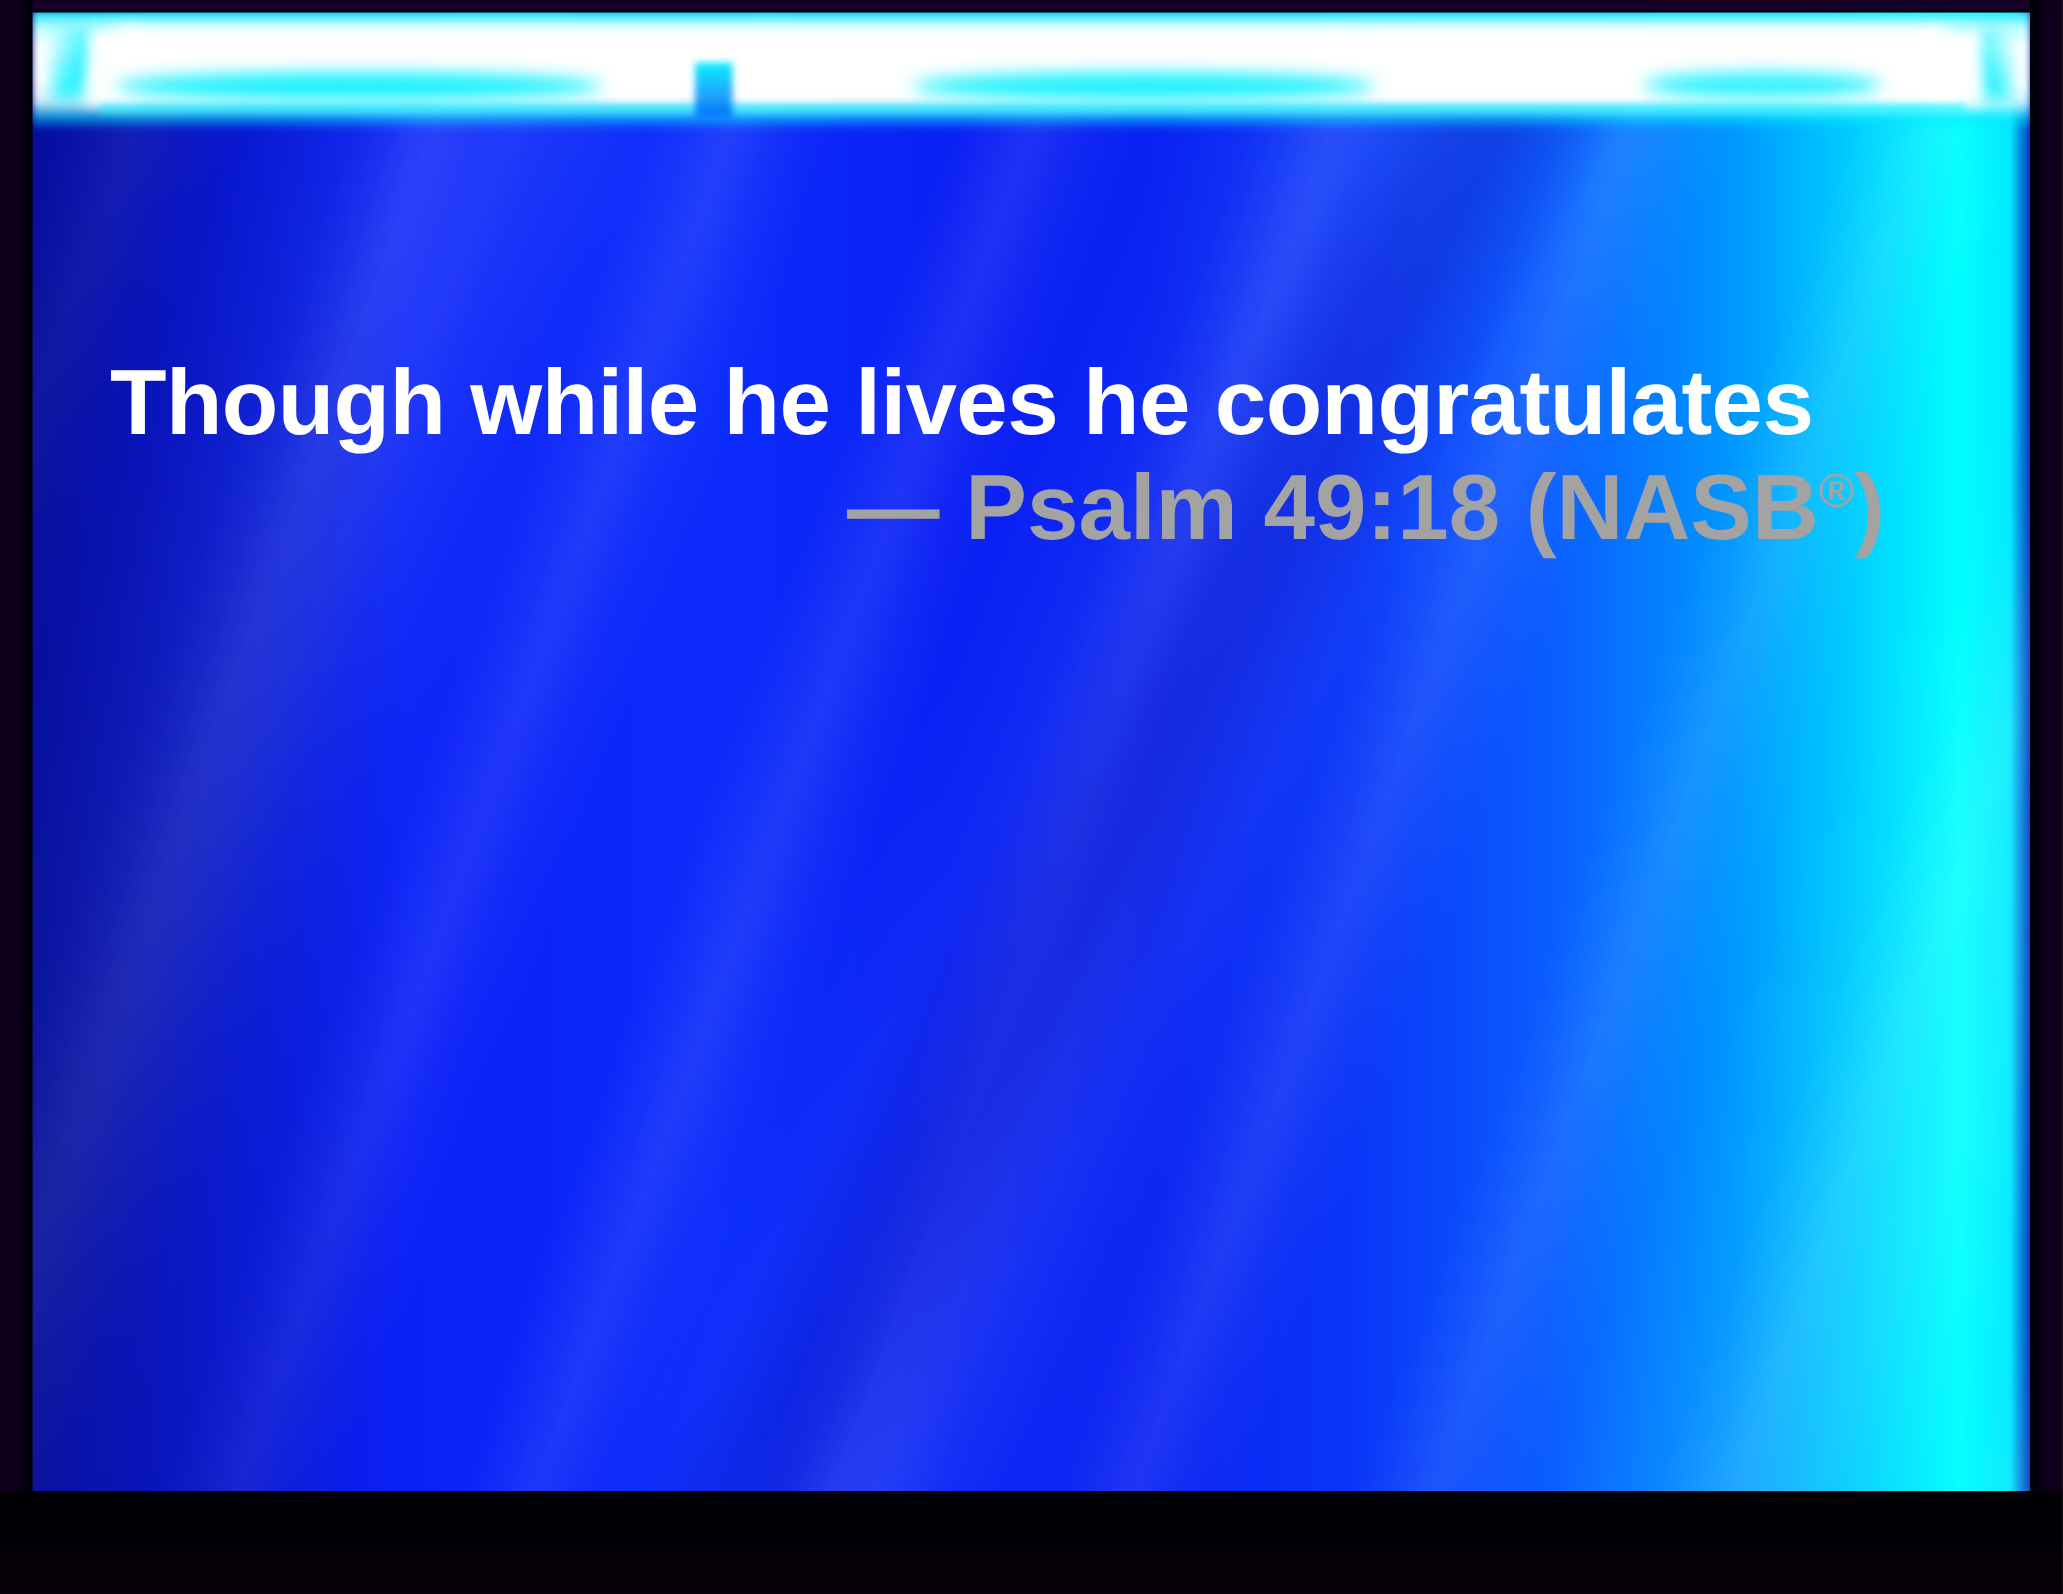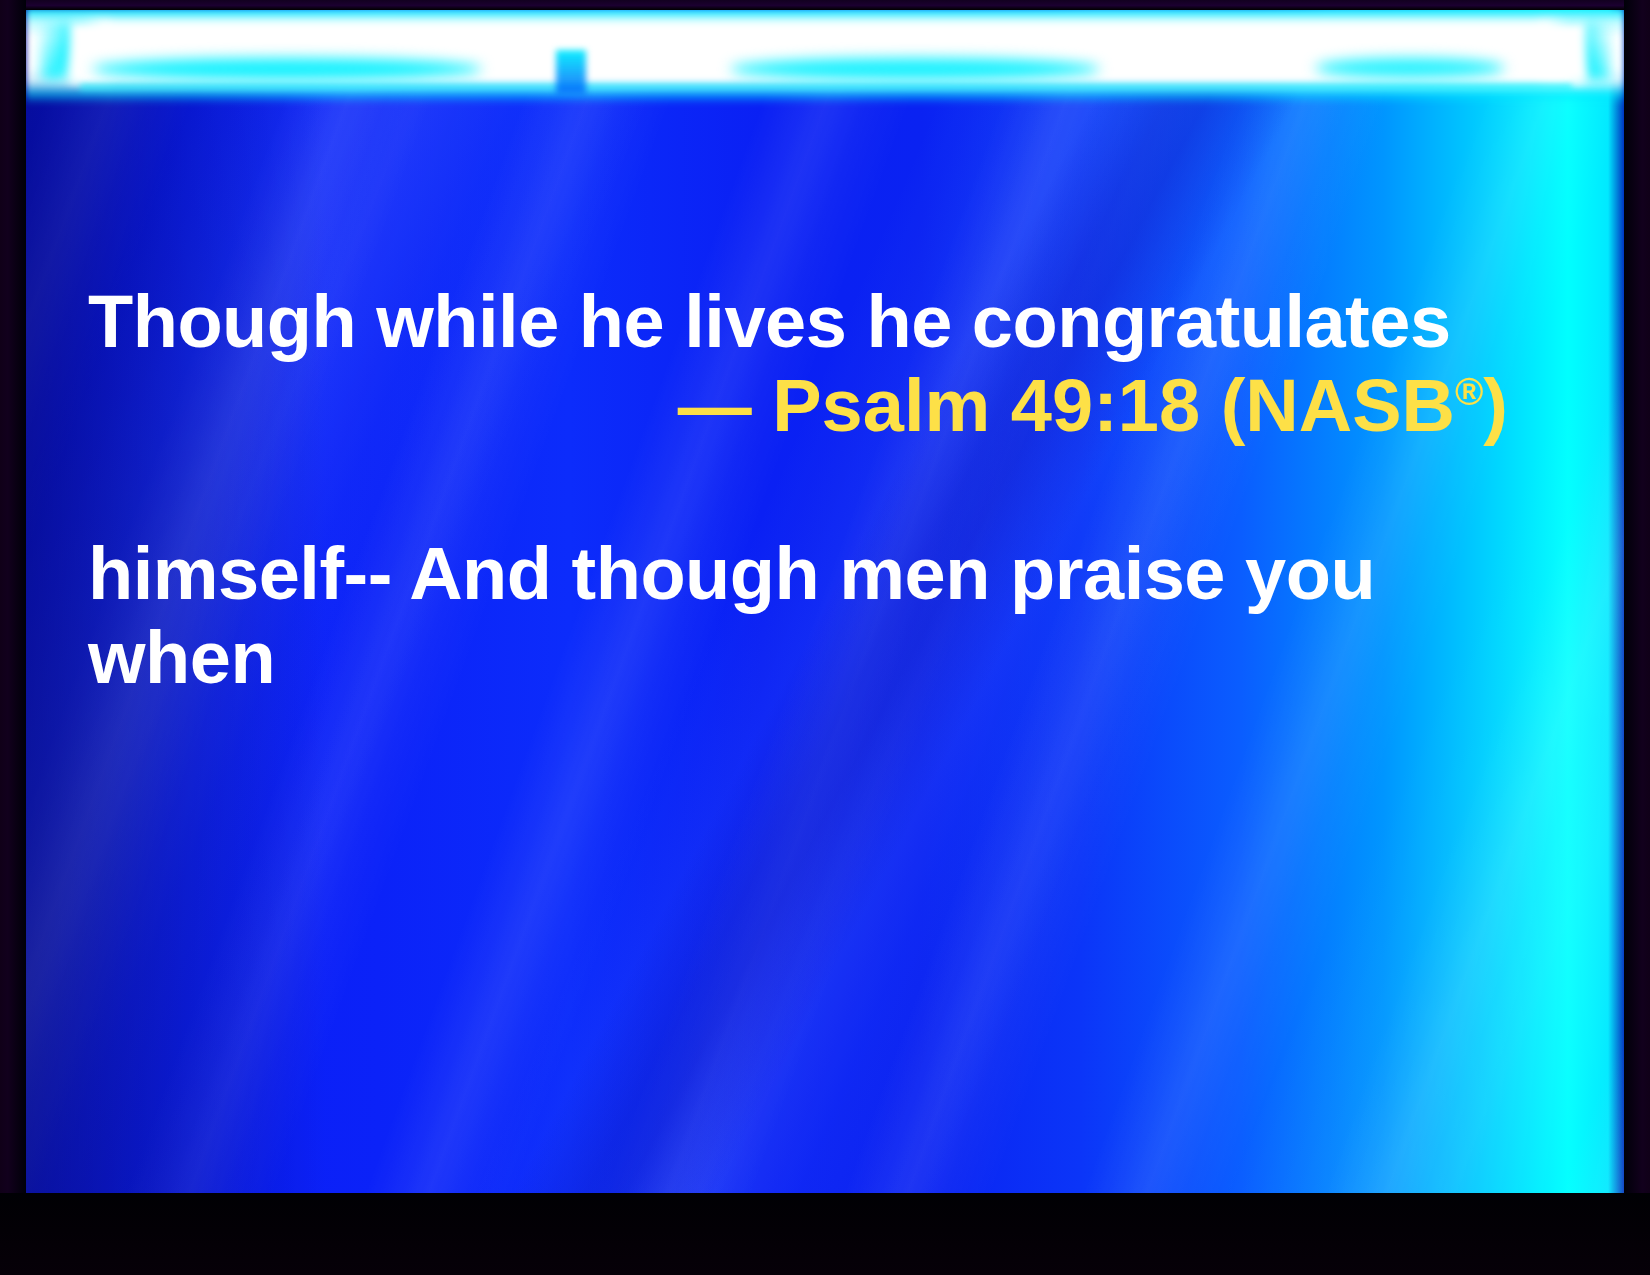--- a/index.html
+++ b/index.html
@@ -201,21 +201,21 @@
     font-stretch: condensed;
     white-space: pre-wrap;
   }
   .verse .ln { display: block; }
   .citation {
     position: absolute;
     left: 88px;
     top: 364px;
     width: 1420px;
     text-align: right;
-    color: #fde047;
+    color: #a3a3a3;
     font-weight: bold;
     font-size: 74px;
     line-height: 84px;
     font-stretch: condensed;
     white-space: nowrap;
   }
   .citation sup {
     font-size: 0.52em;
     vertical-align: super;
     line-height: 0;
@@ -241,21 +241,20 @@
   <div class="banner-cyan-1"></div>
   <div class="banner-cyan-2"></div>
   <div class="banner-cyan-3"></div>
   <div class="banner-notch"></div>
   <div class="banner-underline"></div>
 
   <div class="text-layer">
 
     <div class="verse">
       <span class="ln">Though while he lives he congratulates</span>
-      <span class="ln">himself-- And though men praise you when</span>
     </div>
 
     <div class="citation"><span>— Psalm 49:18 (NASB</span><sup>®</sup><span>)</span></div>
 
   </div>
 
   <div class="frame-edge frame-top"></div>
   <div class="frame-edge frame-left"></div>
   <div class="frame-edge frame-right"></div>
   <div class="frame-edge frame-bottom"></div>

